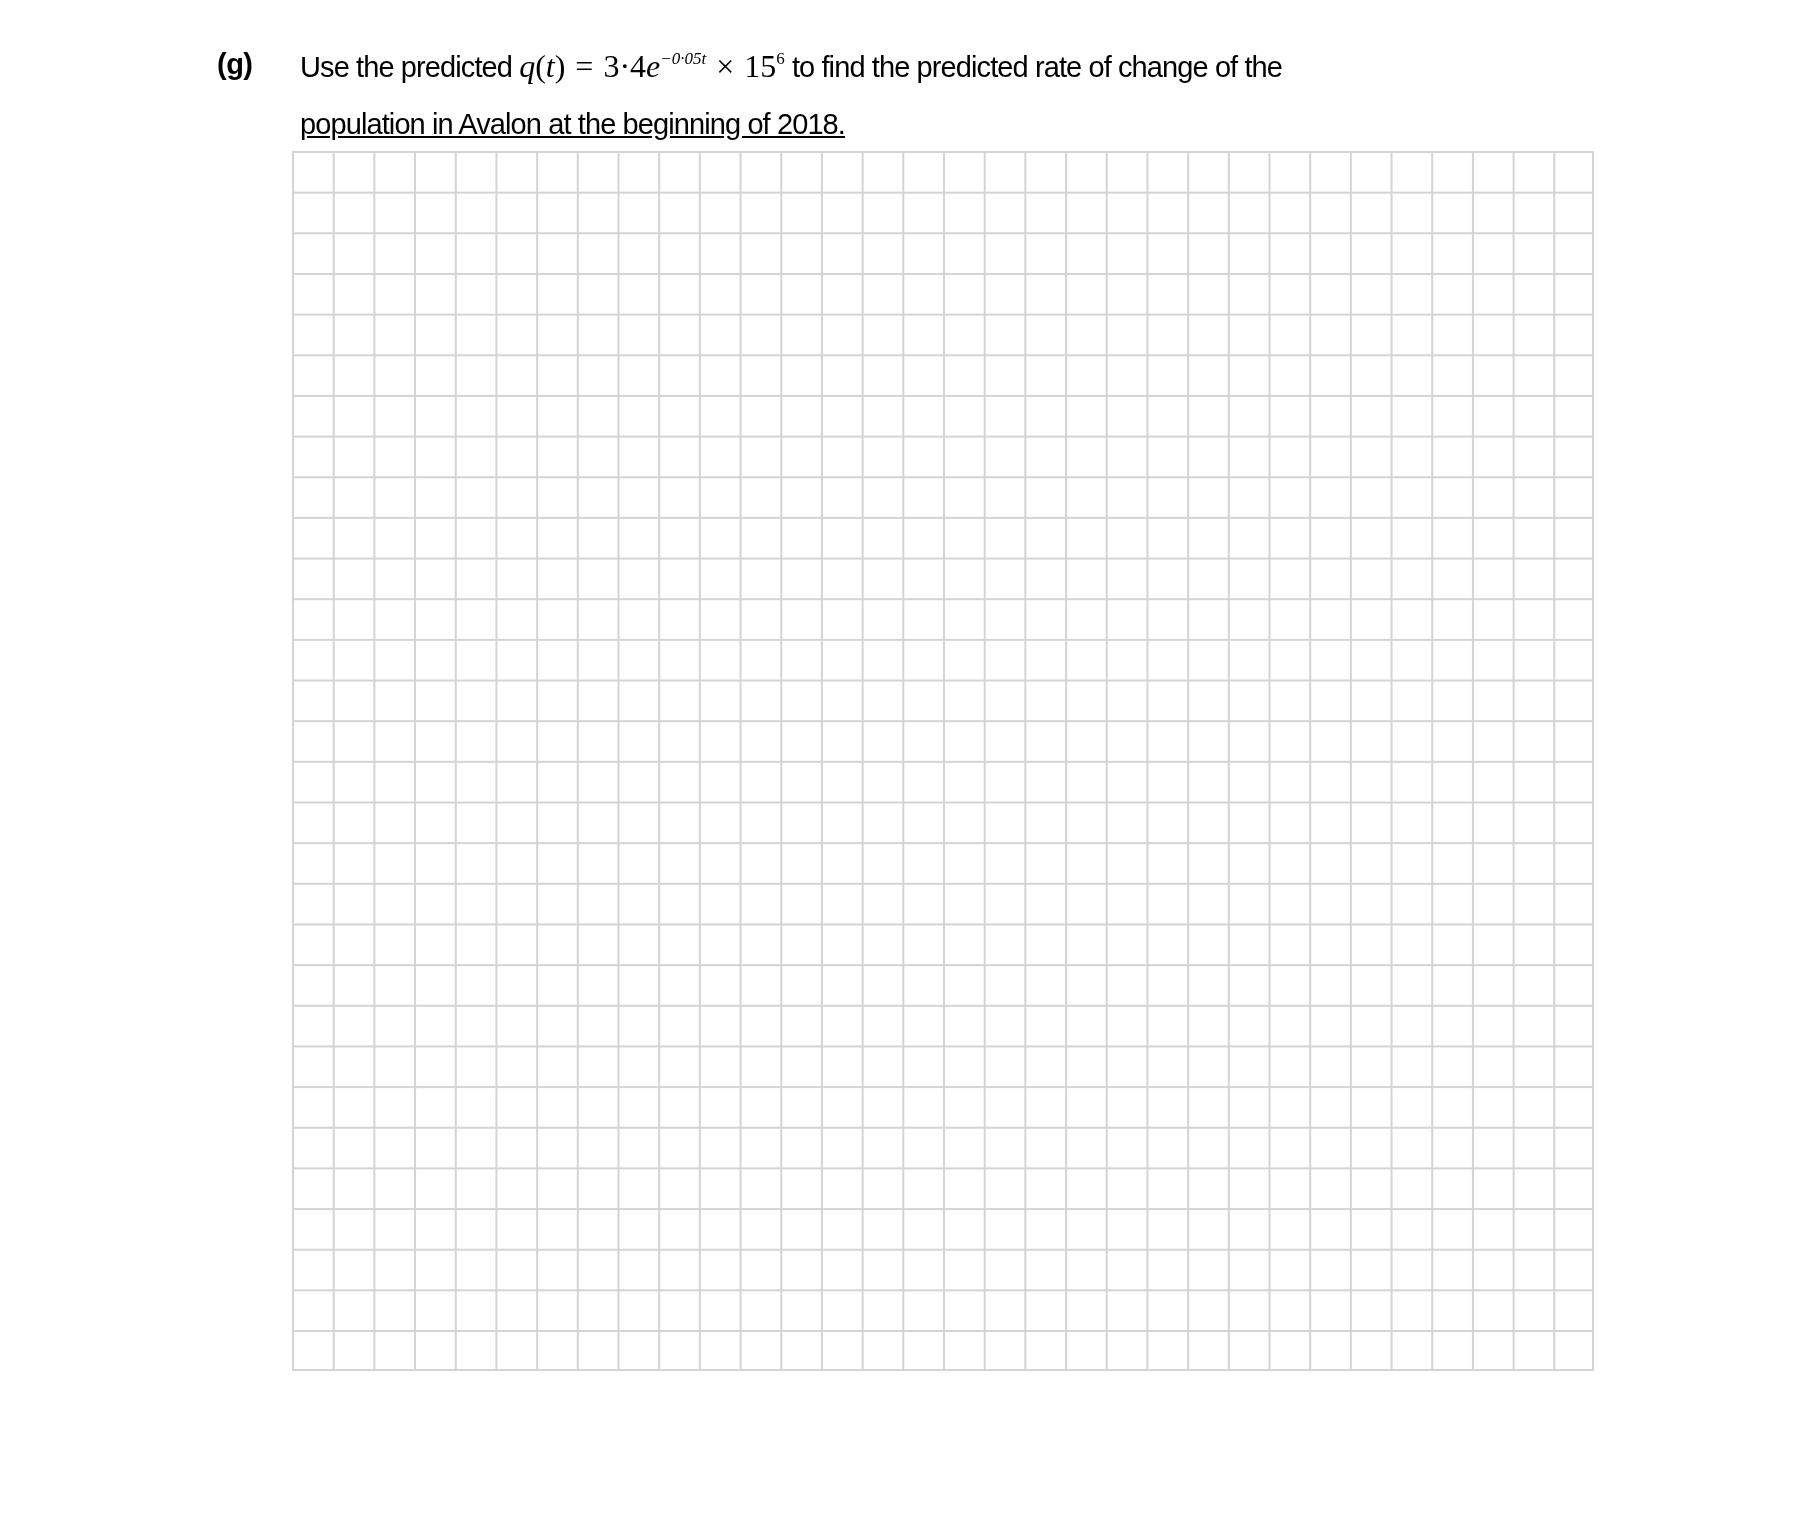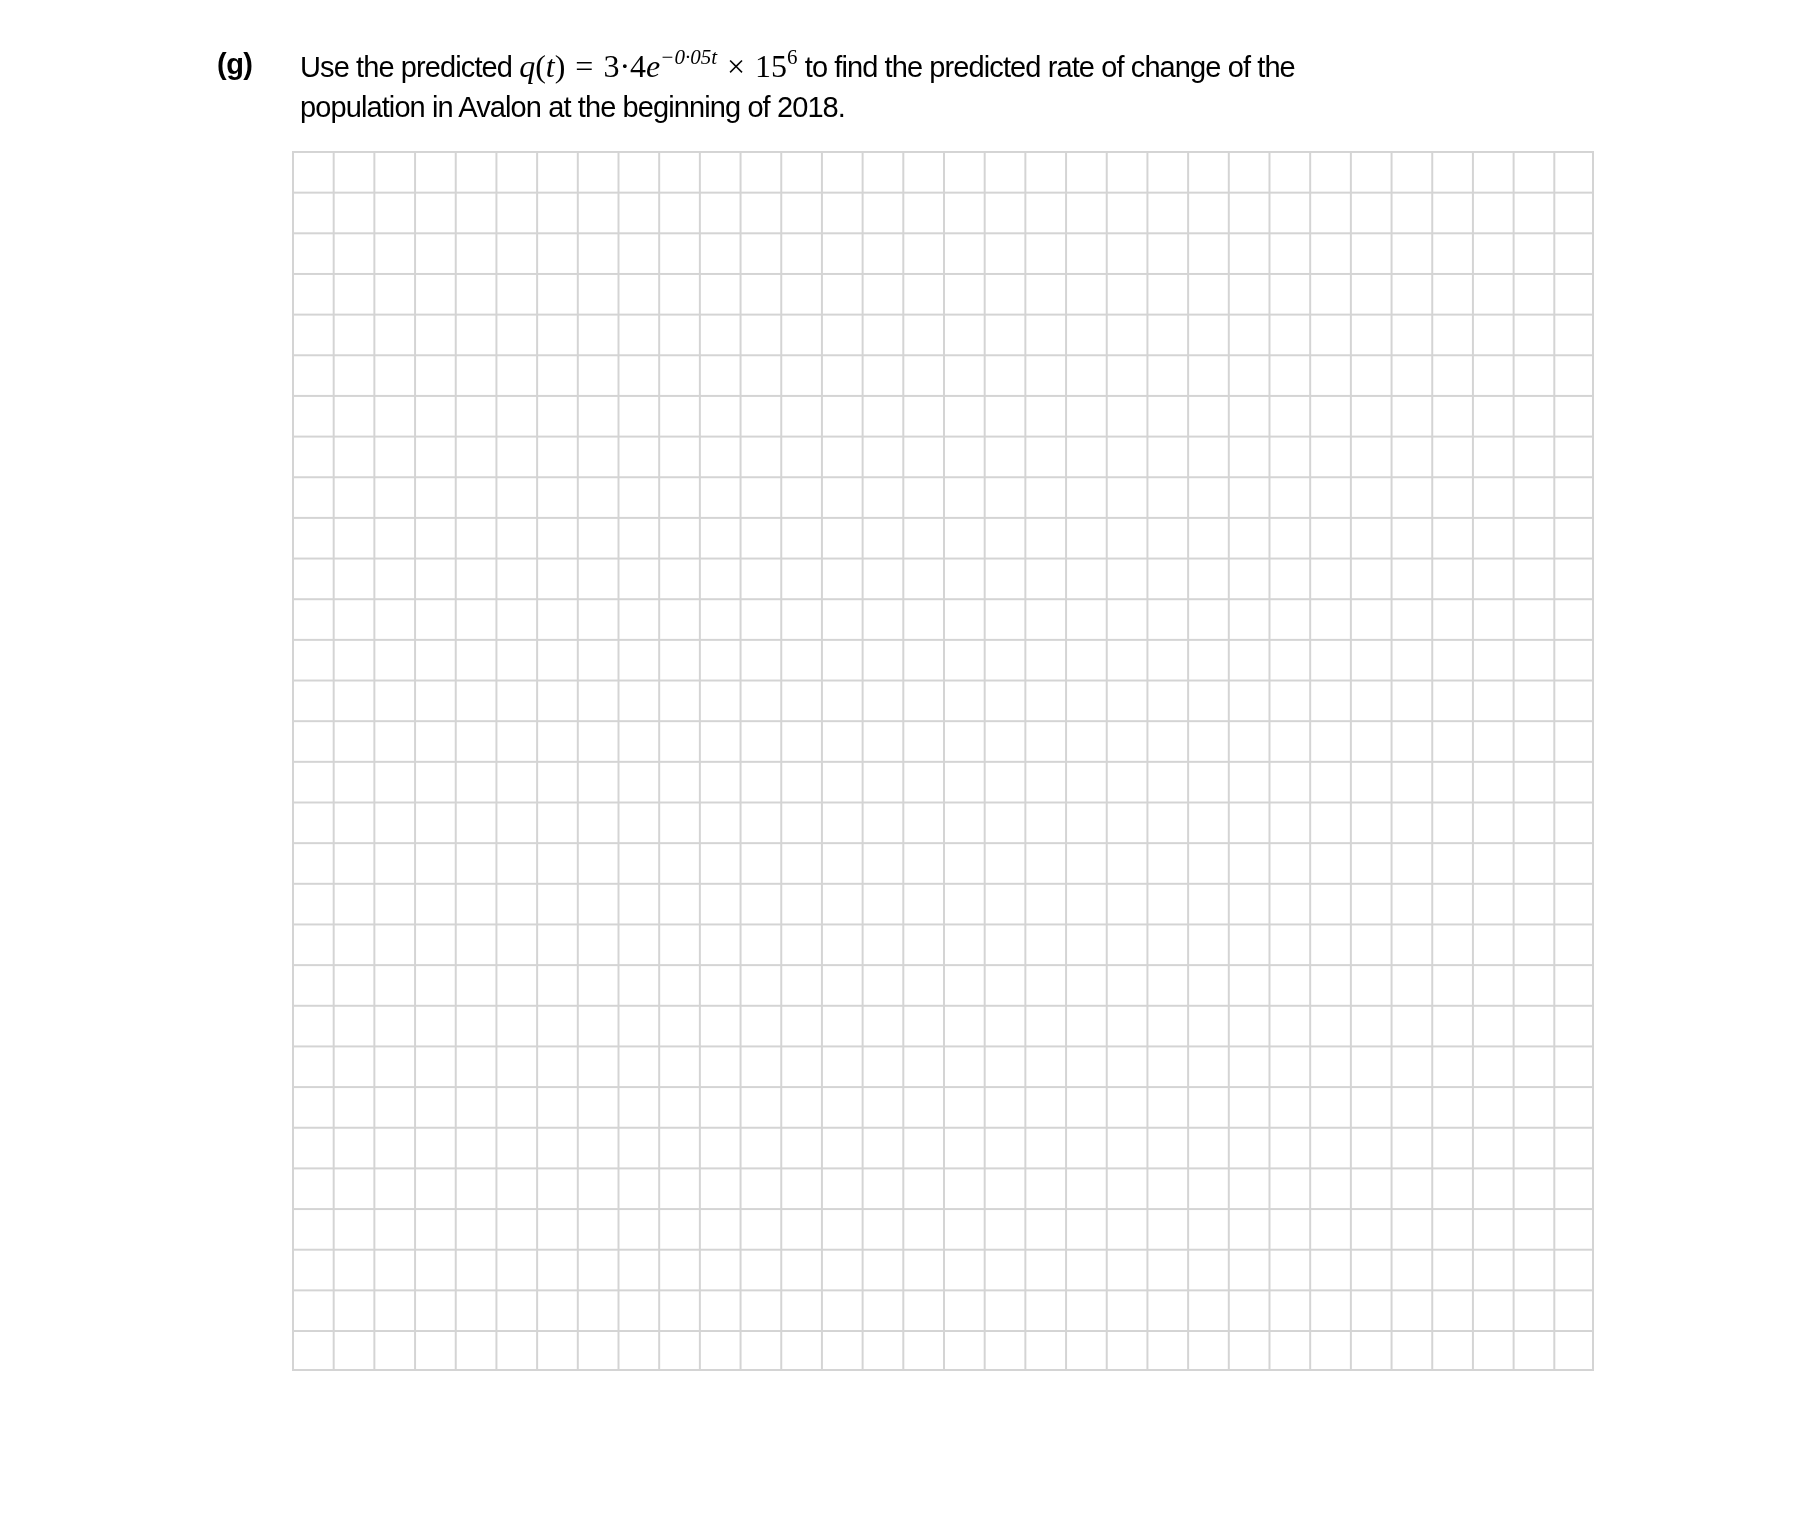--- a/index.html
+++ b/index.html
@@ -8,24 +8,24 @@
       position: absolute; left: 217px; top: 48px;
       font-family: "Liberation Sans", sans-serif; font-weight: bold;
       font-size: 29px; color: #000; letter-spacing: -0.5px;
     }
     .q-line {
       position: absolute; left: 300px;
       font-family: "Liberation Sans", sans-serif; font-size: 29px; color: #000;
       white-space: nowrap; letter-spacing: -0.9px;
     }
     .line1 { top: 48px; }
-    .line2 { top: 91px; }
+    .line2 { top: 108px; text-decoration: underline; }
     .math { font-family: "Liberation Serif", serif; font-size: 32px; letter-spacing: 0; }
     .math i { font-style: italic; }
-    .math sup { font-size: 21px; vertical-align: 13px; line-height: 0; }
+    .math sup { font-size: 17px; vertical-align: 13px; line-height: 0; }
     .math .op { margin: 0 10px; }
     .grid {
       position: absolute; left: 292px; top: 151px;
       width: 1302px; height: 1220px;
       box-sizing: border-box;
       border-right: 2px solid #d4d4d4; border-bottom: 2px solid #d4d4d4;
       background-image:
         linear-gradient(to right, #d4d4d4 2px, transparent 2px),
         linear-gradient(to bottom, #d4d4d4 2px, transparent 2px);
       background-size: 40.69px 40.67px;

